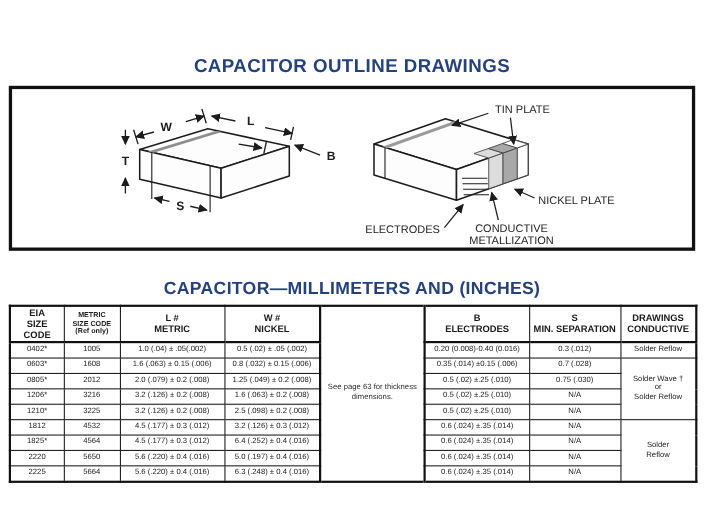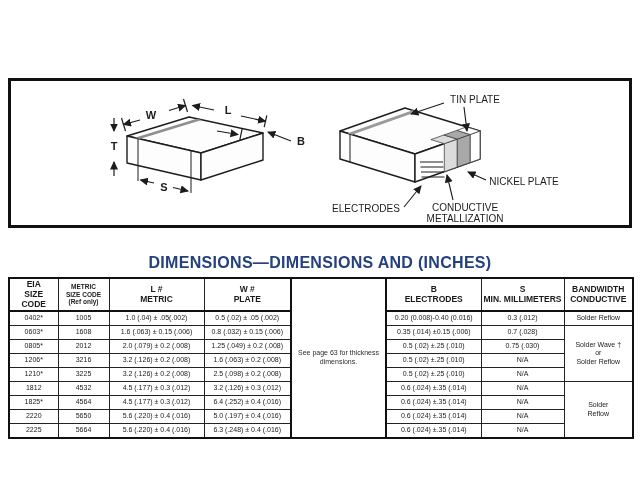--- a/index.html
+++ b/index.html
@@ -26,20 +26,21 @@
   .note-cell{font-size:11.5px;line-height:1.3;color:#2b2b2b;padding:0 8px;
          border-left:2px solid #111 !important;border-right:2px solid #111 !important;}
   .mt{font-size:7px;line-height:1.35;}
   .mt .blk{display:block;}
 </style>
 </head>
 <body>
 
 <div class="page">
 
+  <div class="title">CAPACITOR OUTLINE DRAWINGS</div>
 
   <div class="drawing-box">
 
     <svg width="309" height="144" viewBox="0 0 309 144">
       <defs>
         <marker id="ahL" markerWidth="9" markerHeight="9" refX="7.5" refY="4" orient="auto-start-reverse" markerUnits="userSpaceOnUse">
           <path d="M0,0 L8.5,4 L0,8 Z" fill="#1c1c1c"></path>
         </marker>
       </defs>
       <g stroke="#1c1c1c" stroke-width="1.4" fill="#fdfdfd" stroke-linejoin="round">
@@ -126,21 +127,21 @@
         <line x1="133" y1="119" x2="127" y2="94" marker-end="url(#ahR)"></line>
       </g>
       <text class="calloutlabel" x="155" y="22" text-anchor="middle">TIN PLATE</text>
       <text class="calloutlabel" x="204" y="104" text-anchor="middle">NICKEL PLATE</text>
       <text class="calloutlabel" x="46" y="131" text-anchor="middle">ELECTRODES</text>
       <text class="calloutlabel" x="145" y="130" text-anchor="middle">CONDUCTIVE</text>
       <text class="calloutlabel" x="145" y="141" text-anchor="middle">METALLIZATION</text>
     </svg>
   </div>
 
-  <div class="subtitle">DIMENSIONS—DIMENSIONS AND (INCHES)</div>
+  <div class="subtitle">CAPACITOR—MILLIMETERS AND (INCHES)</div>
 
   <table class="dim-table">
     <colgroup>
       <col style="width:49px">
         <col style="width:51px">
         <col style="width:95px">
         <col style="width:87px">
       <col style="width:95px">
         <col style="width:95px">
         <col style="width:83px">
@@ -156,33 +157,33 @@
           <span class="blk tiny">METRIC</span>
           <span class="blk tiny">SIZE CODE</span>
           <span class="blk tiny">(Ref only)</span>
         </td>
         <td class="hdr">
           <span class="blk">L #</span>
           <span class="blk">METRIC</span>
         </td>
         <td class="hdr">
           <span class="blk">W #</span>
-          <span class="blk">PLATE</span>
+          <span class="blk">NICKEL</span>
         </td>
         <td class="note-cell" rowspan="10">See page 63 for thickness dimensions.</td>
         <td class="hdr">
           <span class="blk">B</span>
           <span class="blk">ELECTRODES</span>
         </td>
         <td class="hdr">
           <span class="blk">S</span>
-          <span class="blk">MIN. MILLIMETERS</span>
-        </td>
-        <td class="hdr">
-          <span class="blk">BANDWIDTH</span>
+          <span class="blk">MIN. SEPARATION</span>
+        </td>
+        <td class="hdr">
+          <span class="blk">DRAWINGS</span>
           <span class="blk">CONDUCTIVE</span>
         </td>
       </tr>
 
       <tr>
         <td>0402*</td>
         <td>1005</td>
         <td>1.0 (.04) ± .05(.002)</td>
         <td>0.5 (.02) ± .05 (.002)</td>
         <td>0.20 (0.008)-0.40 (0.016)</td>

